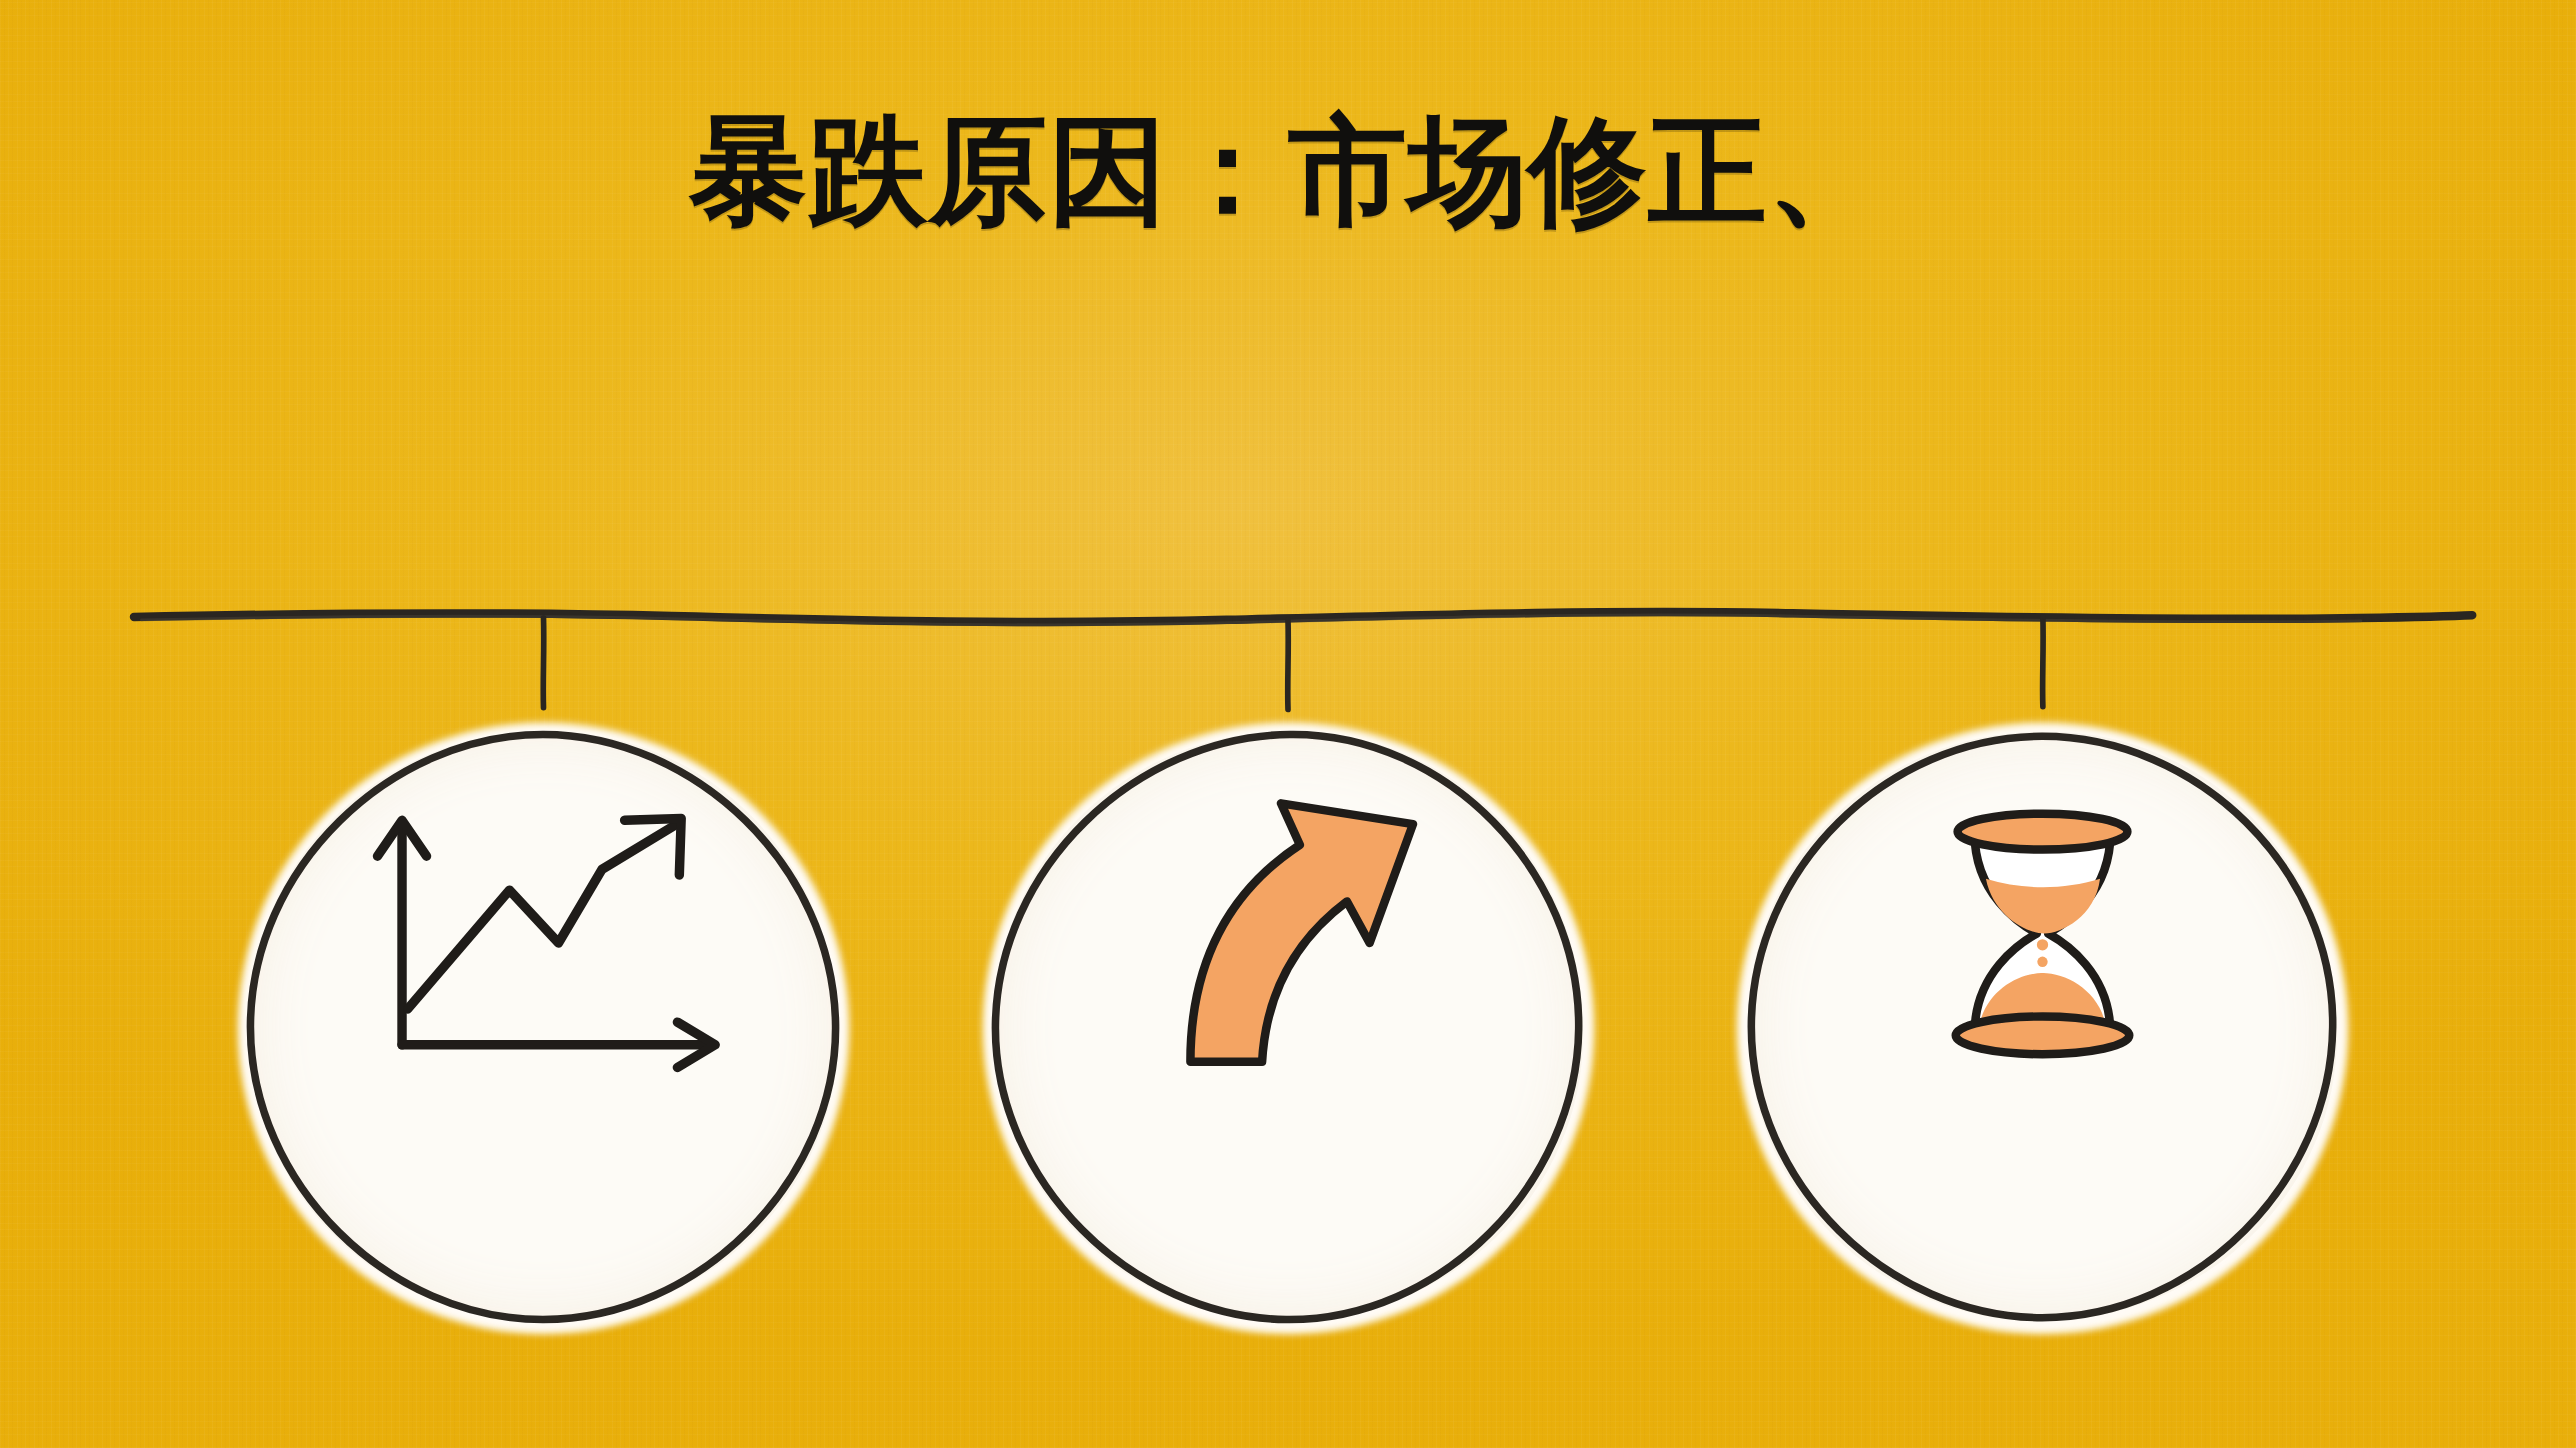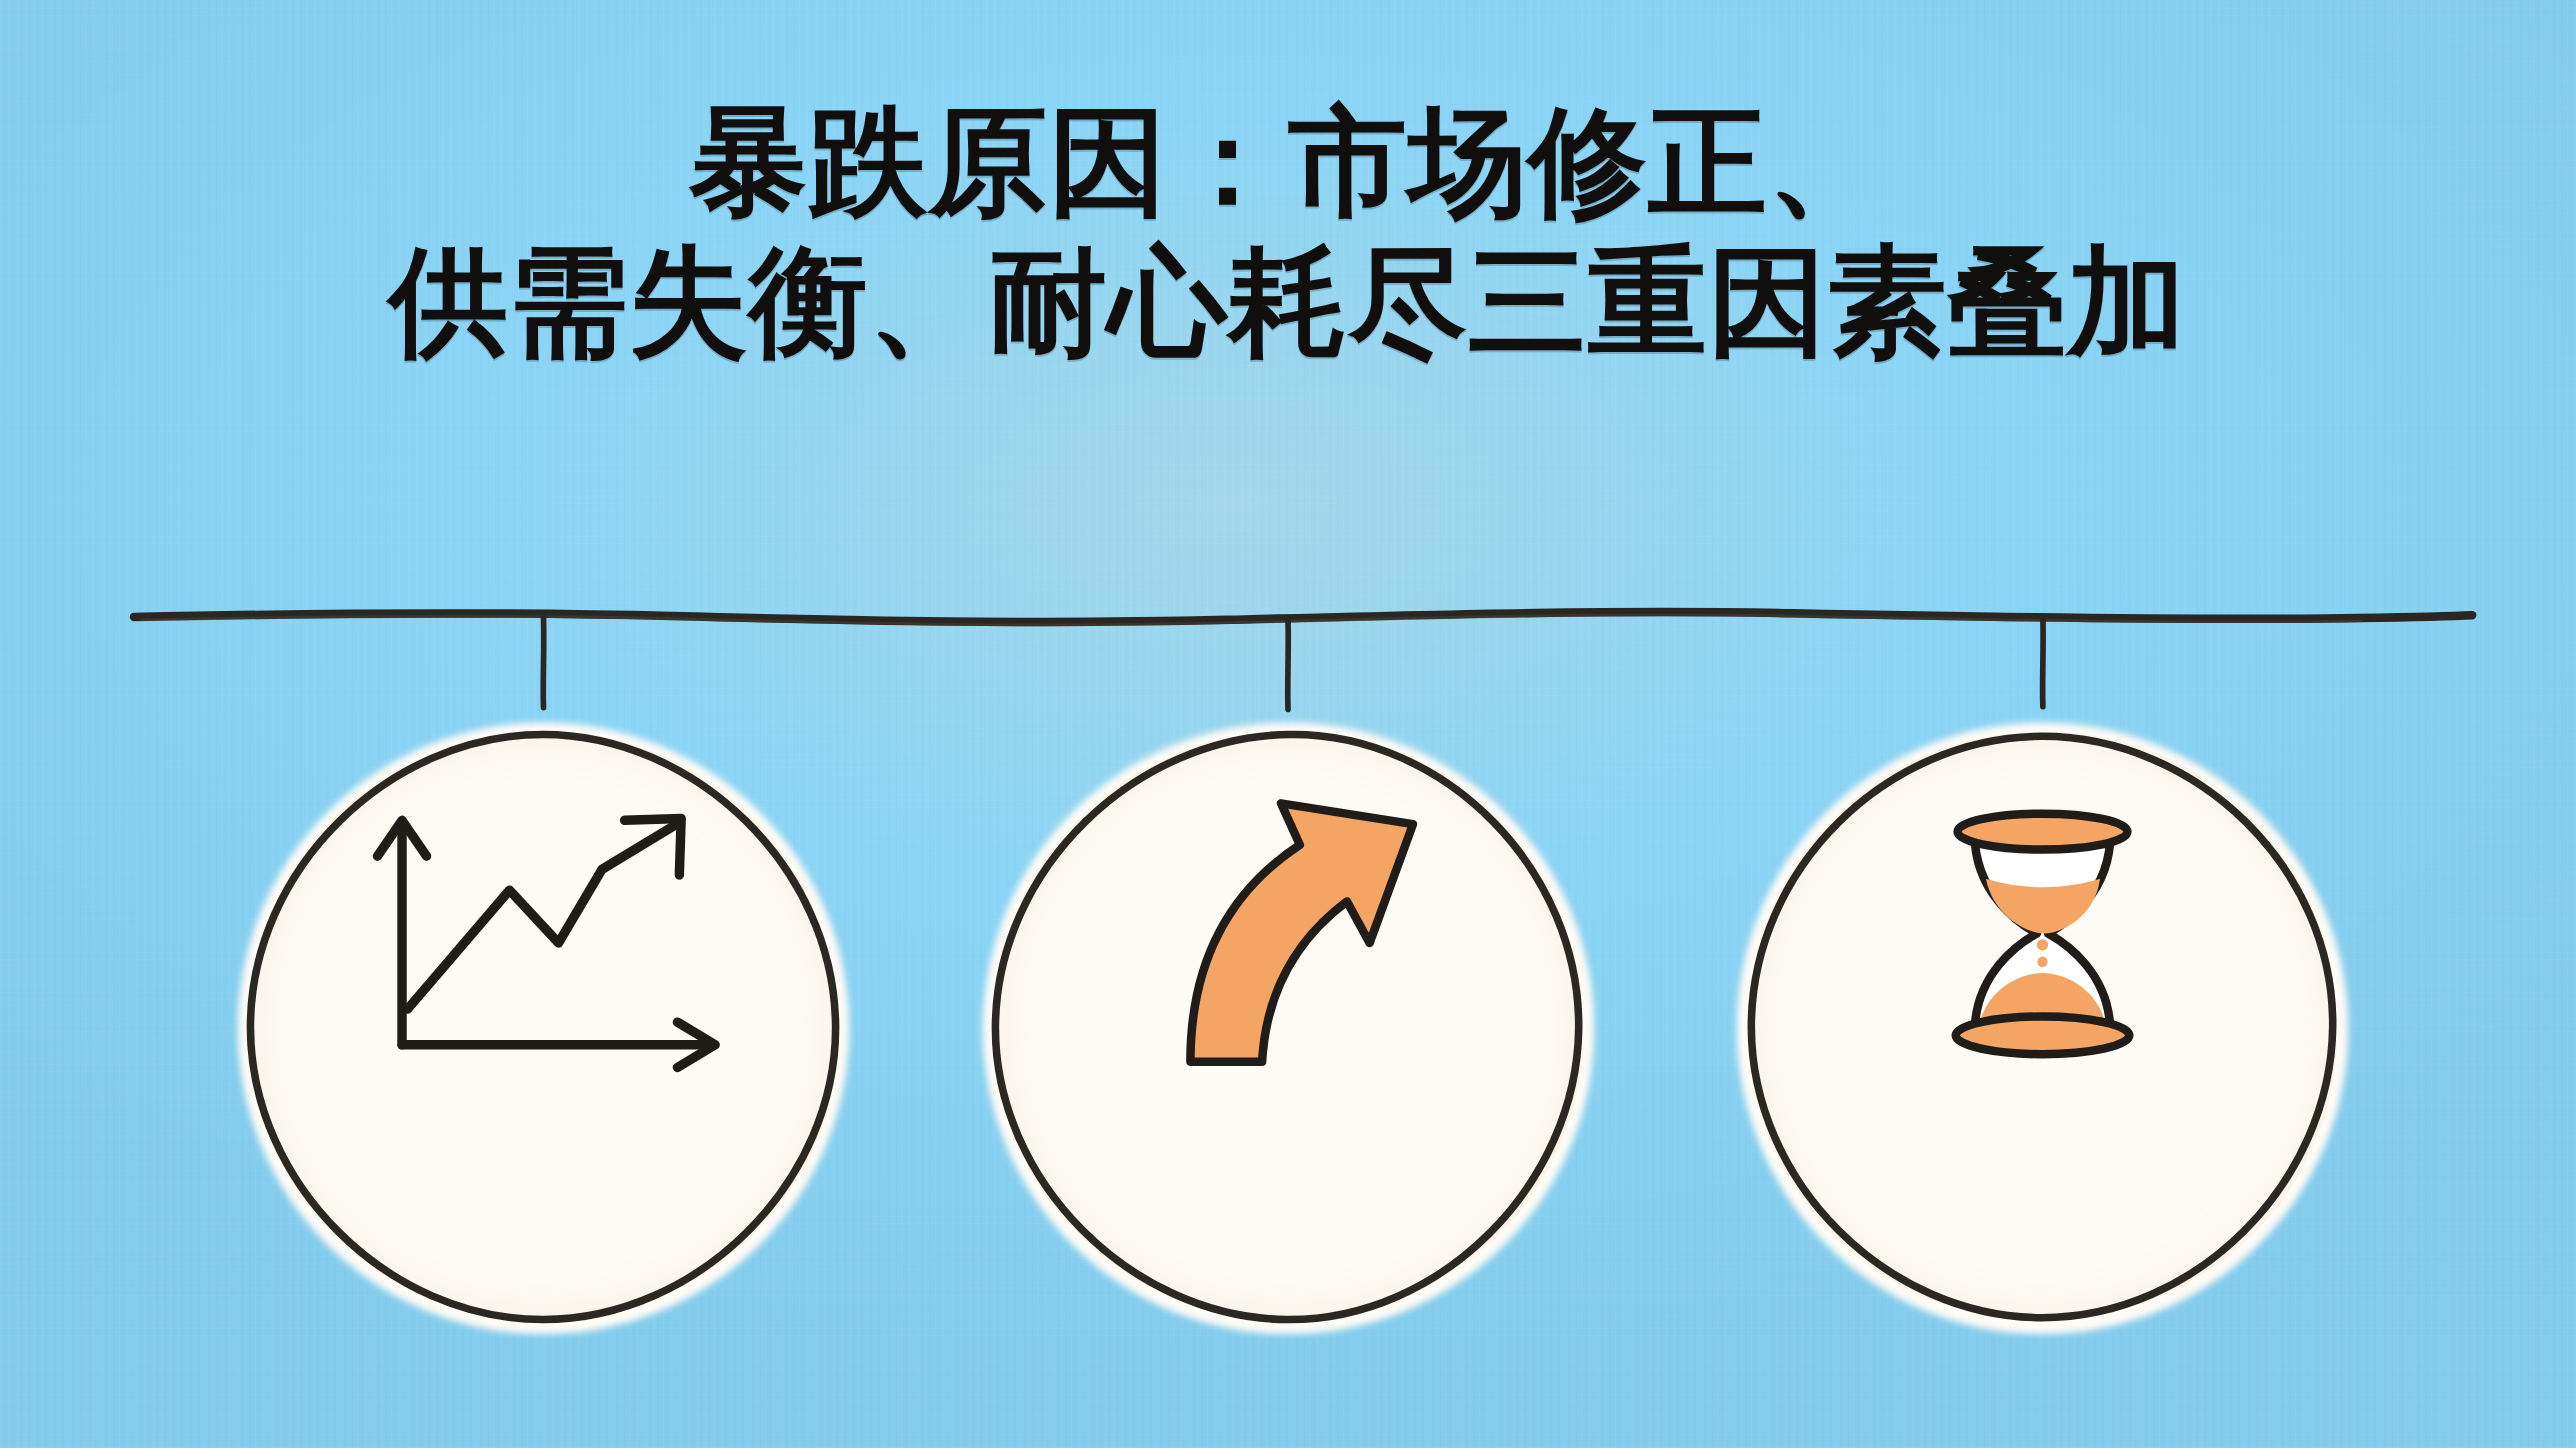--- a/index.html
+++ b/index.html
@@ -7,22 +7,22 @@
     margin: 0;
     padding: 0;
     background: #efefef;
   }
 
   #stage {
     position: relative;
     width: 2576px;
     height: 1448px;
     overflow: hidden;
-    font-family: Liberation Mono, monospace;
-    background-color: #7dd3fc;
+    font-family: Liberation Serif, serif;
+    background-color: #eab308;
   }
 
   
   #paper-texture {
     position: absolute;
     inset: 0;
     pointer-events: none;
     background-image:
       repeating-linear-gradient(
         90deg,
@@ -161,21 +161,20 @@
 </style>
 </head>
 <body>
 
 <div id="stage">
 
   <div id="paper-texture"></div>
 
   <div id="title-block">
     <span class="title-line">暴跌原因：市场修正、</span>
-    <span class="title-line">供需失衡、耐心耗尽三重因素叠加</span>
   </div>
 
   <svg id="hanger" viewBox="0 0 2730 180">
 
     <path d="M142,54
              C 330,50 520,48 712,53
              C 905,58 1100,62 1300,57
              C 1500,52 1700,46 1900,50
              C 2100,54 2330,58 2500,55
              C 2560,54 2600,53 2620,52" fill="none" stroke="#2a2621" stroke-width="9" stroke-linecap="round"></path>

